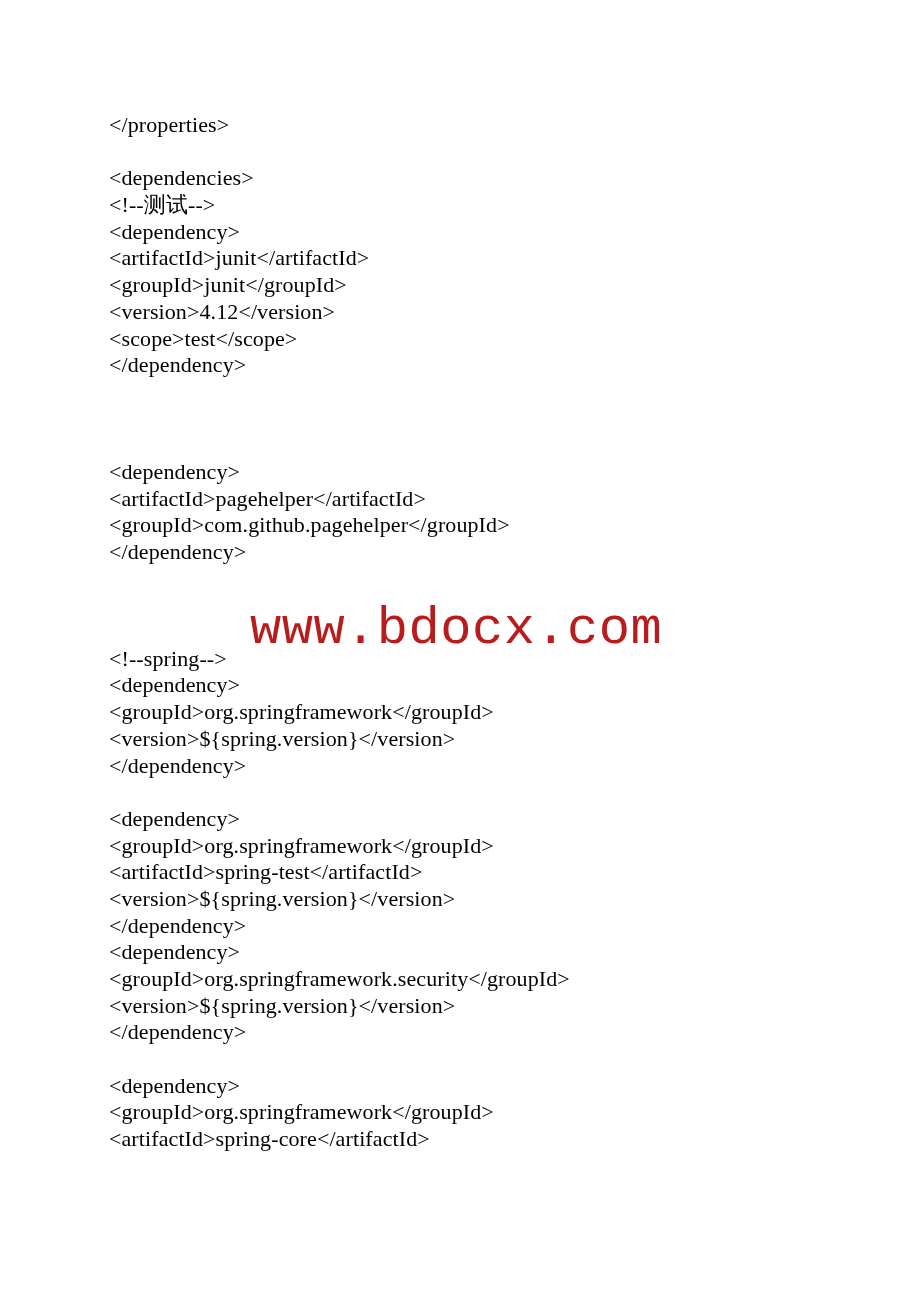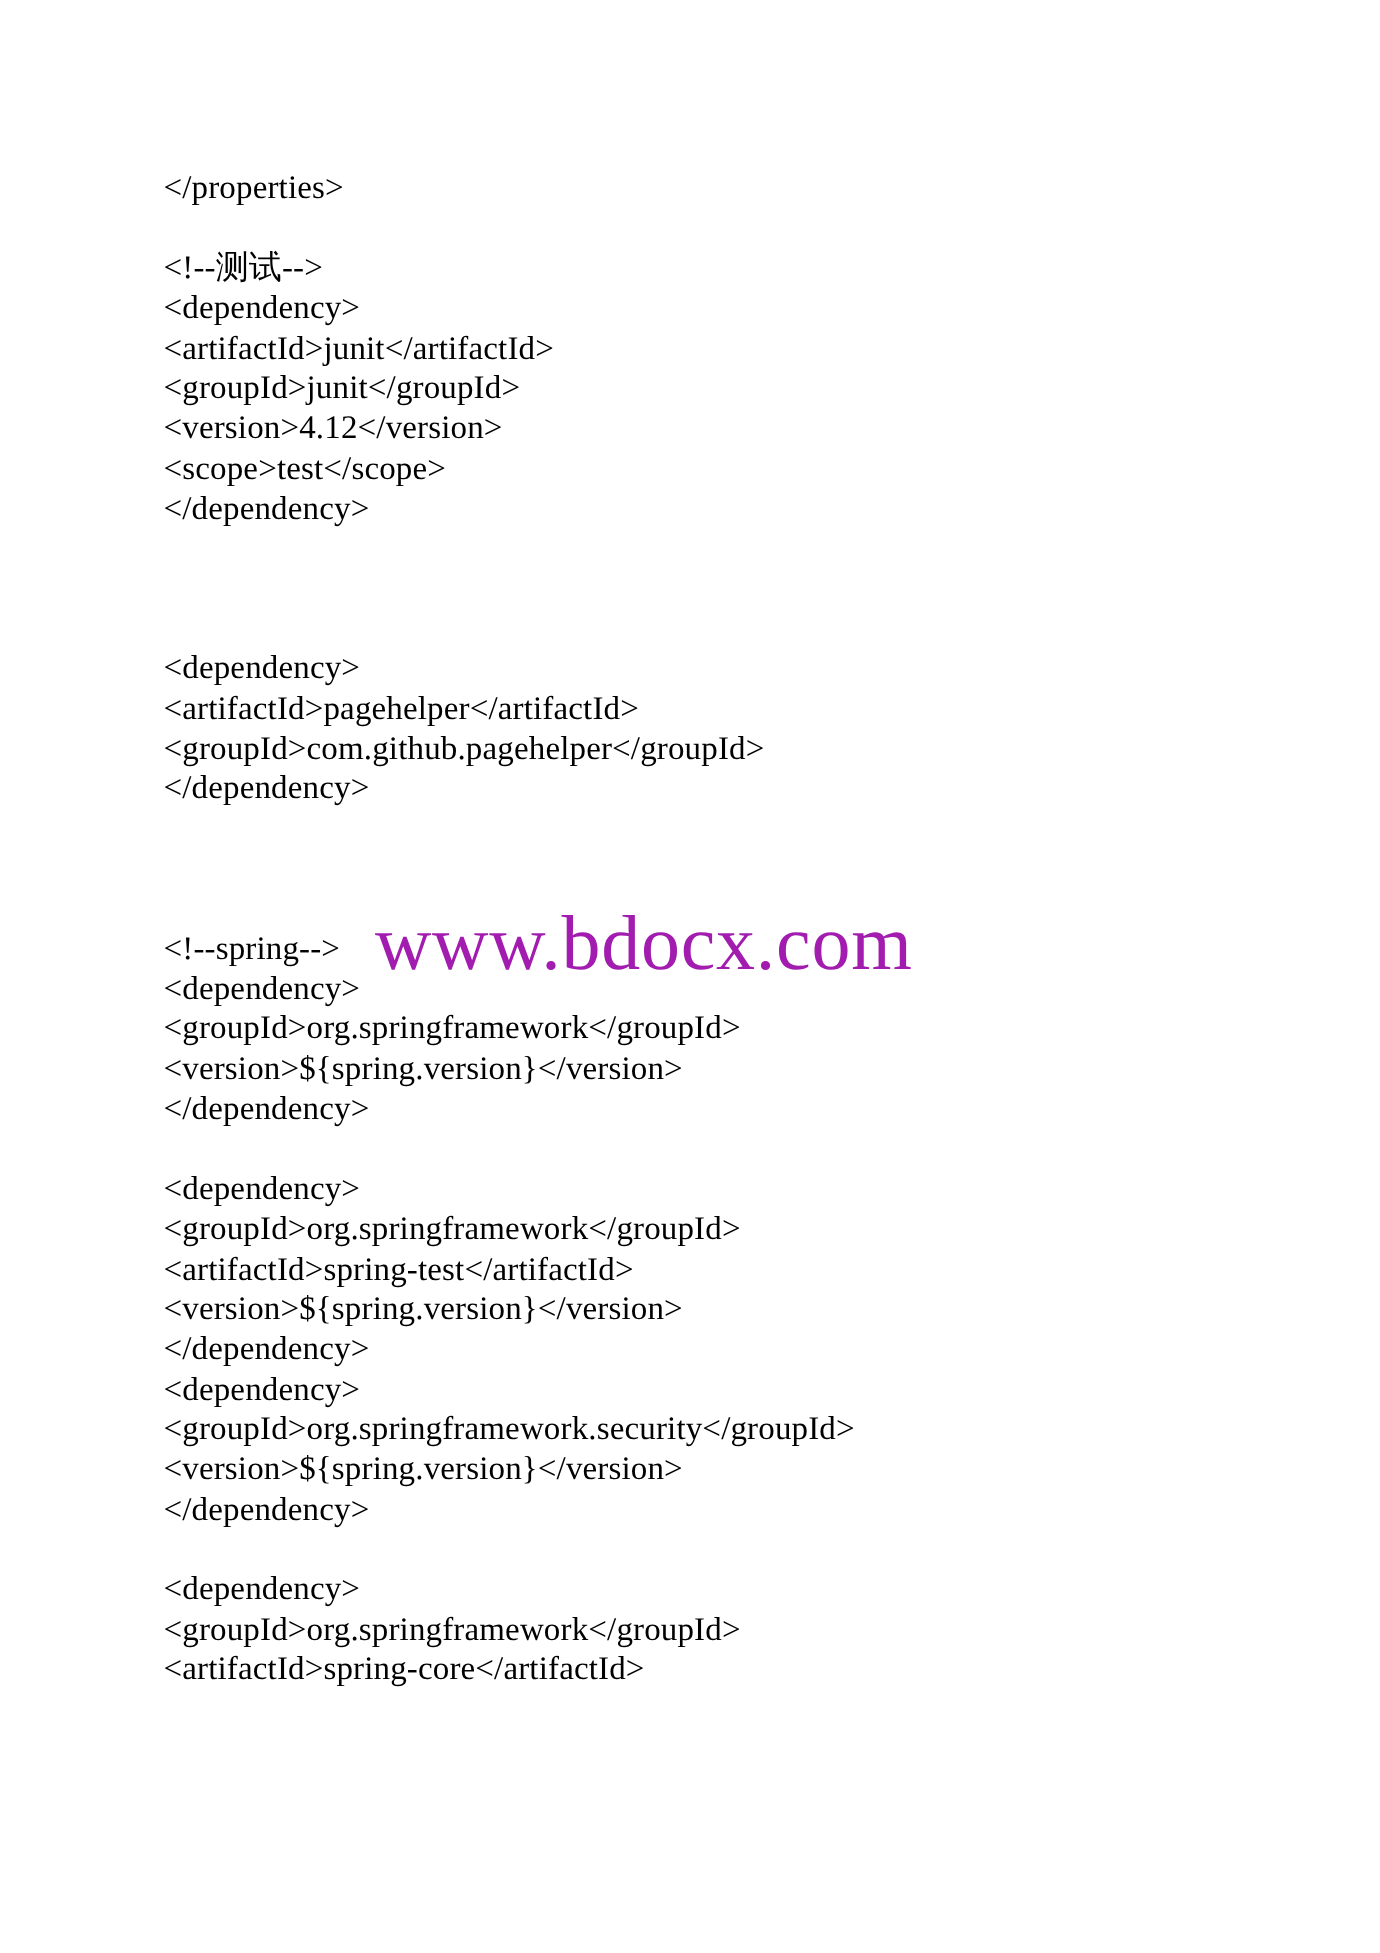--- a/index.html
+++ b/index.html
@@ -16,25 +16,25 @@
     position: relative;
     width: 920px;
     height: 1302px;
     background: #ffffff;
     overflow: hidden;
   }
   .watermark {
     position: absolute;
     left: 250px;
     top: 600px;
-    font-family: Liberation Serif, serif;
+    font-family: Liberation Mono, monospace;
     font-size: 52px;
     line-height: 60px;
     letter-spacing: 0.5px;
-    color: #a21caf;
+    color: #b91c1c;
     white-space: nowrap;
     user-select: none;
     pointer-events: none;
     z-index: 0;
   }
   .code-body {
     position: absolute;
     left: 109px;
     top: 112px;
     right: 28px;
@@ -56,20 +56,21 @@
 </head>
 <body>
 
 <div class="page">
 
   <div class="watermark">www.bdocx.com</div>
 
   <div class="code-body">
       <div class="code-line">&lt;/properties&gt;</div>
       <div class="code-line blank"></div>
+      <div class="code-line">&lt;dependencies&gt;</div>
       <div class="code-line">&lt;!--测试--&gt;</div>
       <div class="code-line">&lt;dependency&gt;</div>
       <div class="code-line">&lt;artifactId&gt;junit&lt;/artifactId&gt;</div>
       <div class="code-line">&lt;groupId&gt;junit&lt;/groupId&gt;</div>
       <div class="code-line">&lt;version&gt;4.12&lt;/version&gt;</div>
       <div class="code-line">&lt;scope&gt;test&lt;/scope&gt;</div>
       <div class="code-line">&lt;/dependency&gt;</div>
       <div class="code-line blank"></div>
       <div class="code-line blank"></div>
       <div class="code-line blank"></div>

